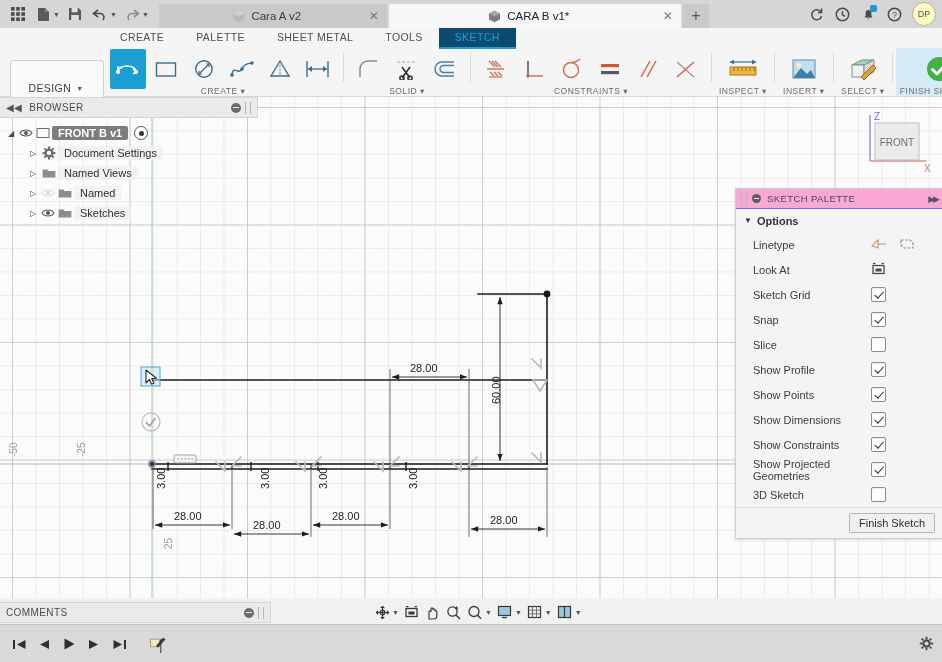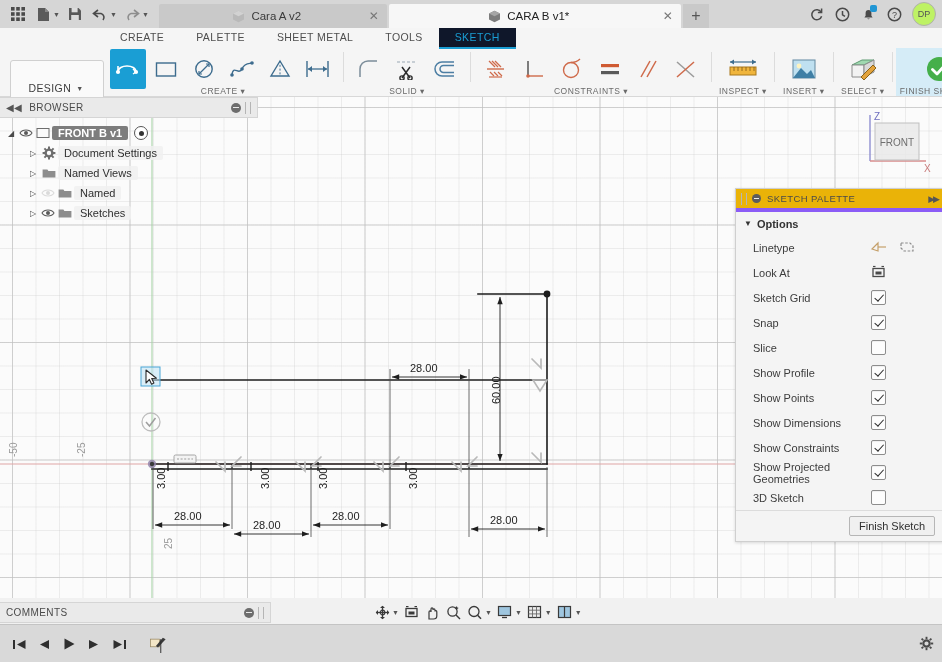--- a/index.html
+++ b/index.html
@@ -26,31 +26,31 @@
   .doctab.active{background:#f7f7f7;color:#222;}
   .doctab .x{position:absolute;right:8px;top:50%;transform:translateY(-50%);
     font-size:12px;color:#777;line-height:1;cursor:pointer;}
   .tab-plus{width:26px;height:24px;display:flex;align-items:center;justify-content:center;
     background:#c9c9c9;font-size:16px;color:#555;cursor:pointer;margin-right:4px;}
   .tb-right{display:flex;align-items:center;gap:2px;padding-right:6px;}
   .rbtn{width:24px;height:24px;display:flex;align-items:center;justify-content:center;
     color:#4a4a4a;cursor:pointer;position:relative;}
   .badge{position:absolute;top:3px;right:3px;width:7px;height:7px;border-radius:2px;
     background:#2196d4;}
-  .avatar{width:22px;height:22px;border-radius:50%;border:1px solid #b0b0b0;background:#bef264;
+  .avatar{width:22px;height:22px;border-radius:50%;border:1px solid #b0b0b0;background:#fef9c3;
     display:flex;align-items:center;justify-content:center;font-size:9px;color:#555;
     cursor:pointer;margin-left:4px;}
 
   
   .ribbon{position:absolute;left:0;top:28px;width:942px;height:68px;background:#f5f5f5;
     border-bottom:1px solid #d8d8d8;}
   .ribbon-tabs{position:absolute;left:104px;top:0;height:20px;display:flex;align-items:center;gap:0;}
   .rtab{font-size:10.5px;letter-spacing:.4px;color:#4e4e4e;padding:3px 16px 4px;cursor:pointer;
     border-bottom:2px solid transparent;}
-  .rtab.active{color:#1a9ed4;border-bottom:2px solid #1a9ed4;background:#0f172a;}
+  .rtab.active{color:#1a9ed4;border-bottom:2px solid #1a9ed4;background:#0c4a6e;}
 
   .design-btn{position:absolute;left:10px;top:32px;width:92px;height:54px;background:#fafafa;
     border:1px solid #d0d0d0;border-radius:3px;display:flex;align-items:center;justify-content:center;
     font-size:10.5px;letter-spacing:.4px;color:#3c3c3c;cursor:pointer;}
 
   .groups{position:absolute;left:106px;top:20px;height:48px;display:flex;align-items:stretch;}
   .grp{display:flex;flex-direction:column;align-items:center;position:relative;padding:0 4px;}
   .grp-row{display:flex;align-items:center;height:44px;gap:2px;}
   .grp-label{font-size:8.5px;letter-spacing:.5px;color:#6a6a6a;margin-top:-4px;cursor:pointer;
     white-space:nowrap;}
@@ -96,21 +96,21 @@
     background-size:23.5px 23.5px,23.5px 23.5px,117.5px 117.5px,117.5px 117.5px;
     background-position:12px 10px,12px 10px,12px 10px,12px 10px;}
   .sketchsvg{position:absolute;left:0;top:0;}
 
   
   .viewcube{position:absolute;right:10px;top:10px;width:84px;height:72px;}
 
   
   .palette{position:absolute;left:735px;top:188px;width:207px;background:#f4f4f4;
     border:1px solid #cfcfcf;box-shadow:0 1px 3px rgba(0,0,0,.14);}
-  .phead{height:19px;background:#eab308;border-bottom:4px solid #8b5cf6;display:flex;
+  .phead{height:19px;background:#f9a8d4;border-bottom:1px solid #8b5cf6;display:flex;
     align-items:center;padding:0 5px;font-size:9.5px;letter-spacing:.4px;color:#4a4a4a;}
   .phead .grip{width:4px;height:12px;border-left:1px solid #b5b5b5;border-right:1px solid #b5b5b5;
     margin-right:5px;cursor:ew-resize;}
   .phead .pdot{width:9px;height:9px;border-radius:50%;background:#5c5c5c;margin-right:6px;
     display:flex;align-items:center;justify-content:center;cursor:pointer;}
   .phead .pdot:after{content:"";width:5px;height:1.5px;background:#ededed;}
   .phead .expand{margin-left:auto;font-size:9px;color:#555;cursor:pointer;letter-spacing:-2px;}
   .psection{display:flex;align-items:center;height:23px;padding-left:8px;font-size:11px;
     font-weight:bold;color:#333;cursor:pointer;}
   .psection .tri{font-size:8px;margin-right:5px;}

